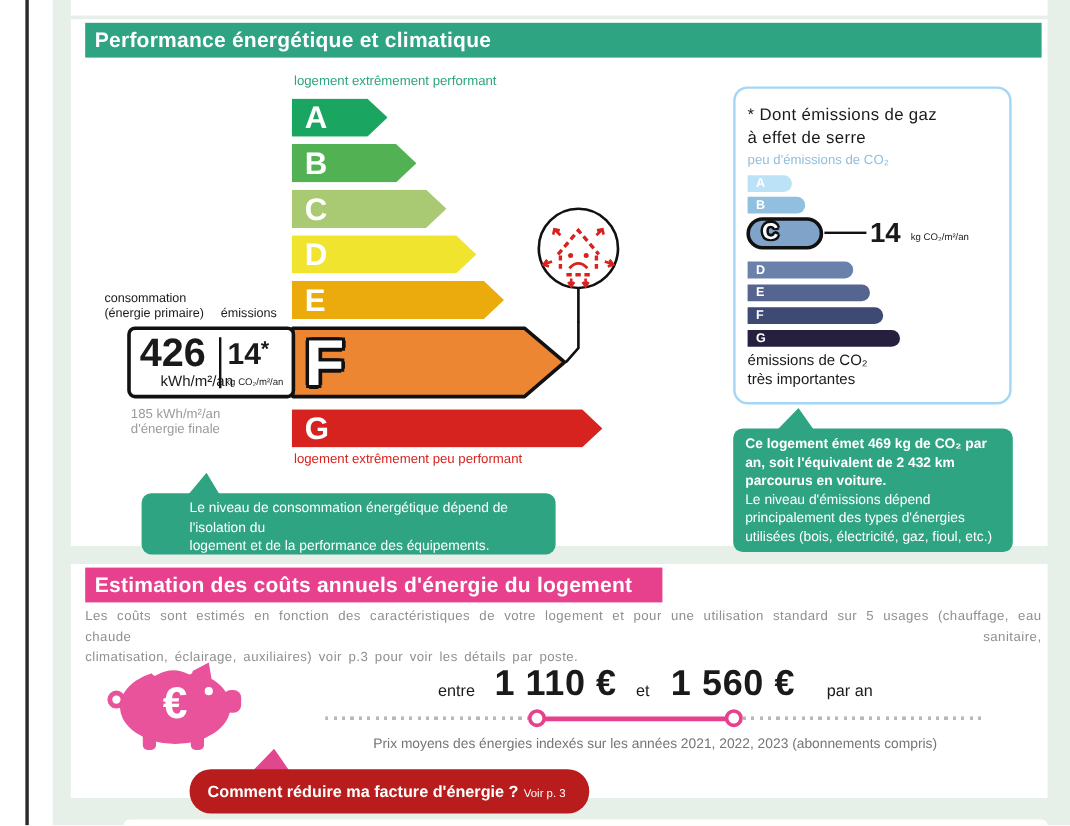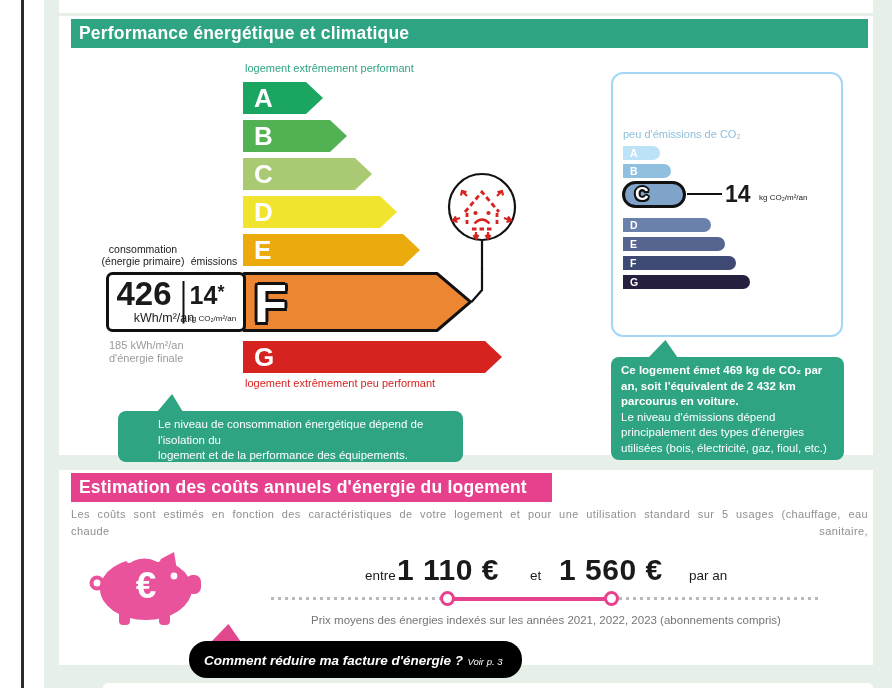--- a/index.html
+++ b/index.html
@@ -13,21 +13,21 @@
   
   .sec-header{height:29px;line-height:29px;color:#fff;font-weight:bold;
               font-size:17.5px;padding-left:8px;box-sizing:border-box;letter-spacing:.2px;}
   
   .ebar{position:absolute;left:222px;height:32px;color:#fff;font-weight:bold;font-size:26px;
         line-height:32px;padding-left:11px;box-sizing:border-box;
         clip-path:polygon(0 0, calc(100% - 17px) 0, 100% 50%, calc(100% - 17px) 100%, 0 100%);}
   .lab-small{font-size:11px;}
   .green-txt{color:#2EA482;}
   .red-txt{color:#D7231F;}
-  .col-head{font-size:10.5px;line-height:12px;text-align:center;color:#1a1a1a;}
+  .col-head{font-size:10.5px;line-height:12px;text-align:left;color:#1a1a1a;}
   .outline-f{color:#fff;font-weight:bold;font-size:54px;line-height:60px;
       text-shadow:-2.5px -2.5px 0 #111,2.5px -2.5px 0 #111,-2.5px 2.5px 0 #111,2.5px 2.5px 0 #111,
                   -3px 0 0 #111,3px 0 0 #111,0 -3px 0 #111,0 3px 0 #111;}
   .outline-c{color:#fff;font-weight:bold;font-size:19px;
       text-shadow:-1.5px -1.5px 0 #111,1.5px -1.5px 0 #111,-1.5px 1.5px 0 #111,1.5px 1.5px 0 #111,
                   -2px 0 0 #111,2px 0 0 #111,0 -2px 0 #111,0 2px 0 #111;}
   .gray-note{color:#9b9b9b;font-size:11px;line-height:13px;}
   
   .ges-box{left:590px;top:72px;width:232px;height:265px;background:#fff;
            border:2px solid #A3D7F5;border-radius:12px;box-sizing:border-box;}
@@ -119,72 +119,81 @@
     <circle cx="47.5" cy="45" r="2.1" fill="#D7231F"></circle>
   </svg>
 
   <div class="abs tri-up" style="left: 136px; top: 394px; width: 26px; height: 18px; background: rgb(46, 164, 130);"></div>
   <div class="abs tooltip" style="left: 97px; top: 411px; width: 345px; height: 51px; background: rgb(46, 164, 130); padding-left: 40px;">
     <div>Le niveau de consommation énergétique dépend de l'isolation du</div>
     <div>logement et de la performance des équipements.</div>
   </div>
 
   <div class="abs ges-box"></div>
+  <div class="abs" style="left:602px;top:86px;font-size:14px;line-height:19px;letter-spacing:.3px;">
+    <div>* Dont émissions de gaz</div>
+    <div>à effet de serre</div>
+  </div>
   <div class="abs" style="left:602px;top:128px;font-size:11px;color:#8FBEDC;">peu d'émissions de CO₂</div>
 
   <div class="gbar" style="top: 146px; width: 37px; background: rgb(188, 226, 248);">A</div>
   <div class="gbar" style="top: 164px; width: 48px; background: rgb(144, 191, 224);">B</div>
   <div class="gpill outline-c" style="background: rgb(127, 163, 201);">C</div>
   <div class="gbar" style="top: 218px; width: 88px; background: rgb(106, 129, 171);">D</div>
   <div class="gbar" style="top: 237px; width: 102px; background: rgb(86, 100, 144);">E</div>
   <div class="gbar" style="top: 256px; width: 113px; background: rgb(63, 74, 116);">F</div>
   <div class="gbar" style="top: 275px; width: 127px; background: rgb(38, 31, 62);">G</div>
 
   <div class="abs" style="left:666px;top:193px;width:35px;height:2.2px;background:#111;"></div>
   <div class="abs" style="left:704px;top:181px;font-size:23px;font-weight:800;">14</div>
   <div class="abs" style="left:738px;top:193px;font-size:8px;">kg CO₂/m²/an</div>
 
+  <div class="abs" style="left:602px;top:292px;font-size:12.5px;line-height:16px;">
+    <div>émissions de CO₂</div>
+    <div>très importantes</div>
+  </div>
 
   <div class="abs tri-up" style="left: 627px; top: 340px; width: 30px; height: 18px; background: rgb(46, 164, 130);"></div>
   <div class="abs tooltip" style="left: 590px; top: 357px; width: 233px; height: 103px; background: rgb(46, 164, 130);">
     <div style="font-weight:bold;">Ce logement émet 469 kg de CO₂ par an, soit l'équivalent de 2 432 km parcourus en voiture.</div>
     <div>Le niveau d'émissions dépend principalement des types d'énergies utilisées (bois, électricité, gaz, fioul, etc.)</div>
   </div>
 
   <div class="abs sec-header" style="left: 50px; top: 473px; width: 481px; background: rgb(231, 65, 141);">Estimation des coûts annuels d'énergie du logement</div>
 
   <div class="abs desc" style="left:50px;top:506px;width:797px;">
     <div class="just">Les coûts sont estimés en fonction des caractéristiques de votre logement et pour une utilisation standard sur 5 usages (chauffage, eau chaude sanitaire,</div>
+    <div>climatisation, éclairage, auxiliaires) voir p.3 pour voir les détails par poste.</div>
   </div>
 
   <svg class="abs" style="left:68px;top:547px;" width="118" height="80" viewBox="0 0 118 80">
     <circle cx="8" cy="36" r="5.5" fill="none" stroke="#E8539B" stroke-width="4"></circle>
     <rect x="30" y="62" width="11" height="16" rx="4" fill="#E8539B"></rect>
     <rect x="70" y="62" width="11" height="16" rx="4" fill="#E8539B"></rect>
     <polygon points="70,13 85,5 88,23" fill="#E8539B"></polygon>
     <rect x="97" y="28" width="15" height="19" rx="6.5" fill="#E8539B"></rect>
     <ellipse cx="57" cy="42" rx="46" ry="31" fill="#E8539B"></ellipse>
     <circle cx="85" cy="29" r="3.4" fill="#ffffff"></circle>
     <path d="M40,13.5 q15,-8.5 29,-1" fill="none" stroke="#ffffff" stroke-width="5" stroke-linecap="round"></path>
   </svg>
   <div class="abs" style="left:101px;top:565px;width:48px;text-align:center;font-size:37px;font-weight:bold;color:#fff;">€</div>
 
   <span class="abs mid-word" style="left:344px;top:568px;">entre</span>
-  <span class="abs big-price" style="left:376px;top:553px;">1 110 €</span>
+  <span class="abs big-price" style="left:391px;top:553px;">1 110 €</span>
   <span class="abs mid-word" style="left:509px;top:568px;">et</span>
   <span class="abs big-price" style="left:538px;top:553px;">1 560 €</span>
   <span class="abs mid-word" style="left:668px;top:568px;">par an</span>
 
   <div class="abs dotline" style="left:250px;top:597px;width:172px;"></div>
   <div class="abs" style="left: 426px; top: 596.5px; width: 163px; height: 4px; border-radius: 2px; background: rgb(231, 65, 141);"></div>
   <div class="abs dotline" style="left:598px;top:597px;width:200px;"></div>
   <div class="abs slider-dot" style="left:419px;top:591px;"></div>
   <div class="abs slider-dot" style="left:583px;top:591px;"></div>
 
   <div class="abs" style="left:250px;top:614px;width:550px;text-align:center;font-size:11.5px;color:#757575;">Prix moyens des énergies indexés sur les années 2021, 2022, 2023 (abonnements compris)</div>
 
   <div class="abs tri-up" style="left: 190px; top: 624px; width: 30px; height: 18px; background: rgb(224, 71, 141);"></div>
-  <div class="abs pink-tip" style="left: 168px; top: 641px; width: 333px; height: 37px; background: #000000; font-style: italic;">
+  <div class="abs pink-tip" style="left: 137px; top: 641px; width: 333px; height: 37px; background: #b91c1c;">
     <span style="font-weight:bold;font-size:13.5px;">Comment réduire ma facture d'énergie ?</span>
     <span style="font-size:9.5px;">Voir p. 3</span>
   </div>
 
 </div>
 
 </body></html>

